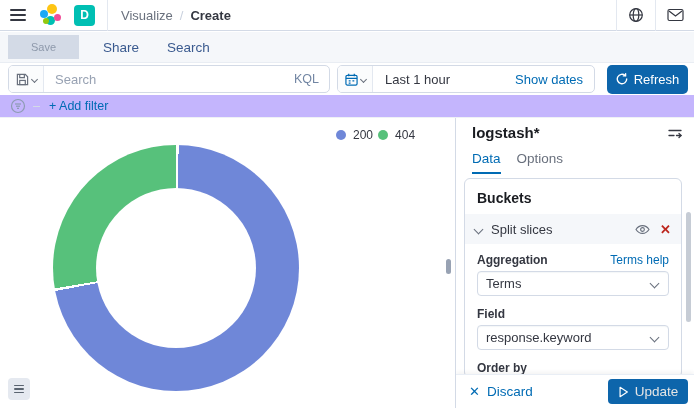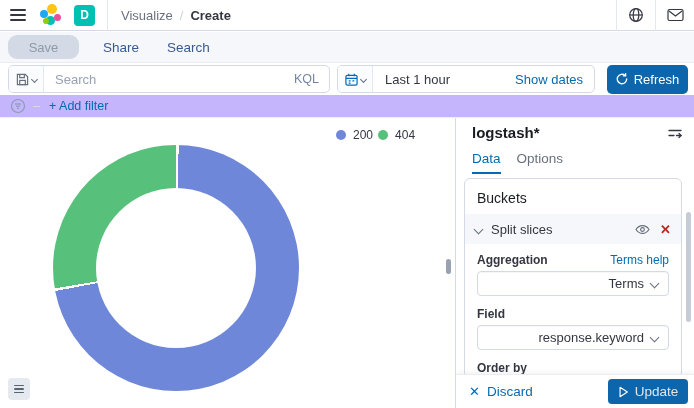--- a/index.html
+++ b/index.html
@@ -27,22 +27,22 @@
   .bc-sep { color:#c9d1de; }
   .bc-current { color:#343741; font-weight:600; }
   .hdr-right { margin-left:auto; display:flex; align-items:center; height:100%; }
   .hdr-iconbtn { width:38px; height:100%; display:flex; align-items:center; justify-content:center; cursor:pointer; }
   
   #toolbar {
     position:absolute; left:0; top:32px; width:694px; height:31px; background:#f5f7fa;
     border-bottom:1px solid #e9edf3; display:flex; align-items:center;
   }
   .save-btn {
-    margin-left:8px; width:71px; height:24px; border:none; border-radius:9px;
-    background:#d3dae6; color:#8e99ab; font-size:13px; font-family:inherit; font-weight:500;text-align:center;
+    margin-left:8px; width:71px; height:24px; border:none; border-radius:0;
+    background:#d3dae6; color:#8e99ab; font-size:11px; font-family:inherit; font-weight:500;text-align:center;
   }
   .toolbar-link { font-size:13.5px; color:#3a5a8f; font-weight:500; margin-left:0; padding:0 14px; cursor:pointer; }
   .toolbar-link:first-of-type { margin-left:10px; }
   
   #query-row { position:absolute; left:0; top:63px; width:694px; height:32px; background:#fff; display:flex; align-items:center; }
   .query-group {
     margin-left:8px; width:322px; height:28px; border:1px solid #d3dae6; border-radius:5px;
     background:#fff; display:flex; align-items:center; overflow:hidden;
   }
   .addon {
@@ -86,34 +86,34 @@
   .panel-title { position:absolute; left:16px; top:6px; font-size:15px; font-weight:700; color:#1a1c21; }
   .collapse-btn { position:absolute; right:10px; top:7px; width:18px; height:18px; display:flex; align-items:center; justify-content:center; cursor:pointer; }
   .tabs { position:absolute; left:16px; top:33px; display:flex; gap:16px; font-size:13.5px; }
   .tab { padding-bottom:6px; cursor:pointer; }
   .tab.active { color:#006bb4; font-weight:500; border-bottom:2px solid #006bb4; }
   .tab.inactive { color:#69707d; }
   .card {
     position:absolute; left:8px; top:60px; width:218px; height:200px;
     border:1px solid #d3dae6; border-radius:6px; background:#fff;
   }
-  .card-heading { padding:11px 12px 8px; font-size:14px; font-weight:400; color:#1a1c21; }
+  .card-heading { padding:11px 12px 8px; font-size:14px; font-weight:700; color:#1a1c21; }
   .accordion {
     height:30px; background:#f5f7fa; display:flex; align-items:center; padding:0 10px; cursor:pointer;
   }
   .accordion-label { margin-left:9px; font-size:13px; color:#343741; flex:1; }
   .x-icon { color:#bd271e; font-size:13px; font-weight:600; margin-left:10px; cursor:pointer; line-height:1; }
   .card-body { padding:9px 12px 0; }
   .label-row { display:flex; align-items:center; justify-content:space-between; margin-bottom:4px; }
   .field-label { font-size:12px; font-weight:700; color:#343741; }
   .help-link { font-size:12px; color:#006bb4; cursor:pointer; }
   .select {
     position:relative; height:25px; border:1px solid #d3dae6; border-radius:4px; background:#fff;
     display:flex; align-items:center; padding:0 24px 0 8px; font-size:13px; color:#343741;
-    margin-bottom:11px; cursor:pointer; box-shadow:0 1px 1px rgba(152,162,179,.1) inset;justify-content:flex-end;
+    margin-bottom:11px; cursor:pointer; box-shadow:0 1px 1px rgba(152,162,179,.1) inset;
   }
   .select .chev { position:absolute; right:10px; top:8px; }
   .chev { width:7px; height:7px; border-right:1.4px solid #69707d; border-bottom:1.4px solid #69707d; transform:rotate(45deg); display:inline-block; }
   .chev.sm { width:5px; height:5px; }
   .panel-scroll { position:absolute; right:3px; top:94px; width:5px; height:110px; border-radius:3px; background:#98a2b3; opacity:.55; }
   .panel-footer {
     position:absolute; left:0; bottom:0; width:100%; height:34px; background:#fff;
     border-top:1px solid #e9eef5; box-shadow:0 -2px 4px rgba(0,0,0,.05);
     display:flex; align-items:center; padding:0 6px 0 13px; z-index:5;
   }

